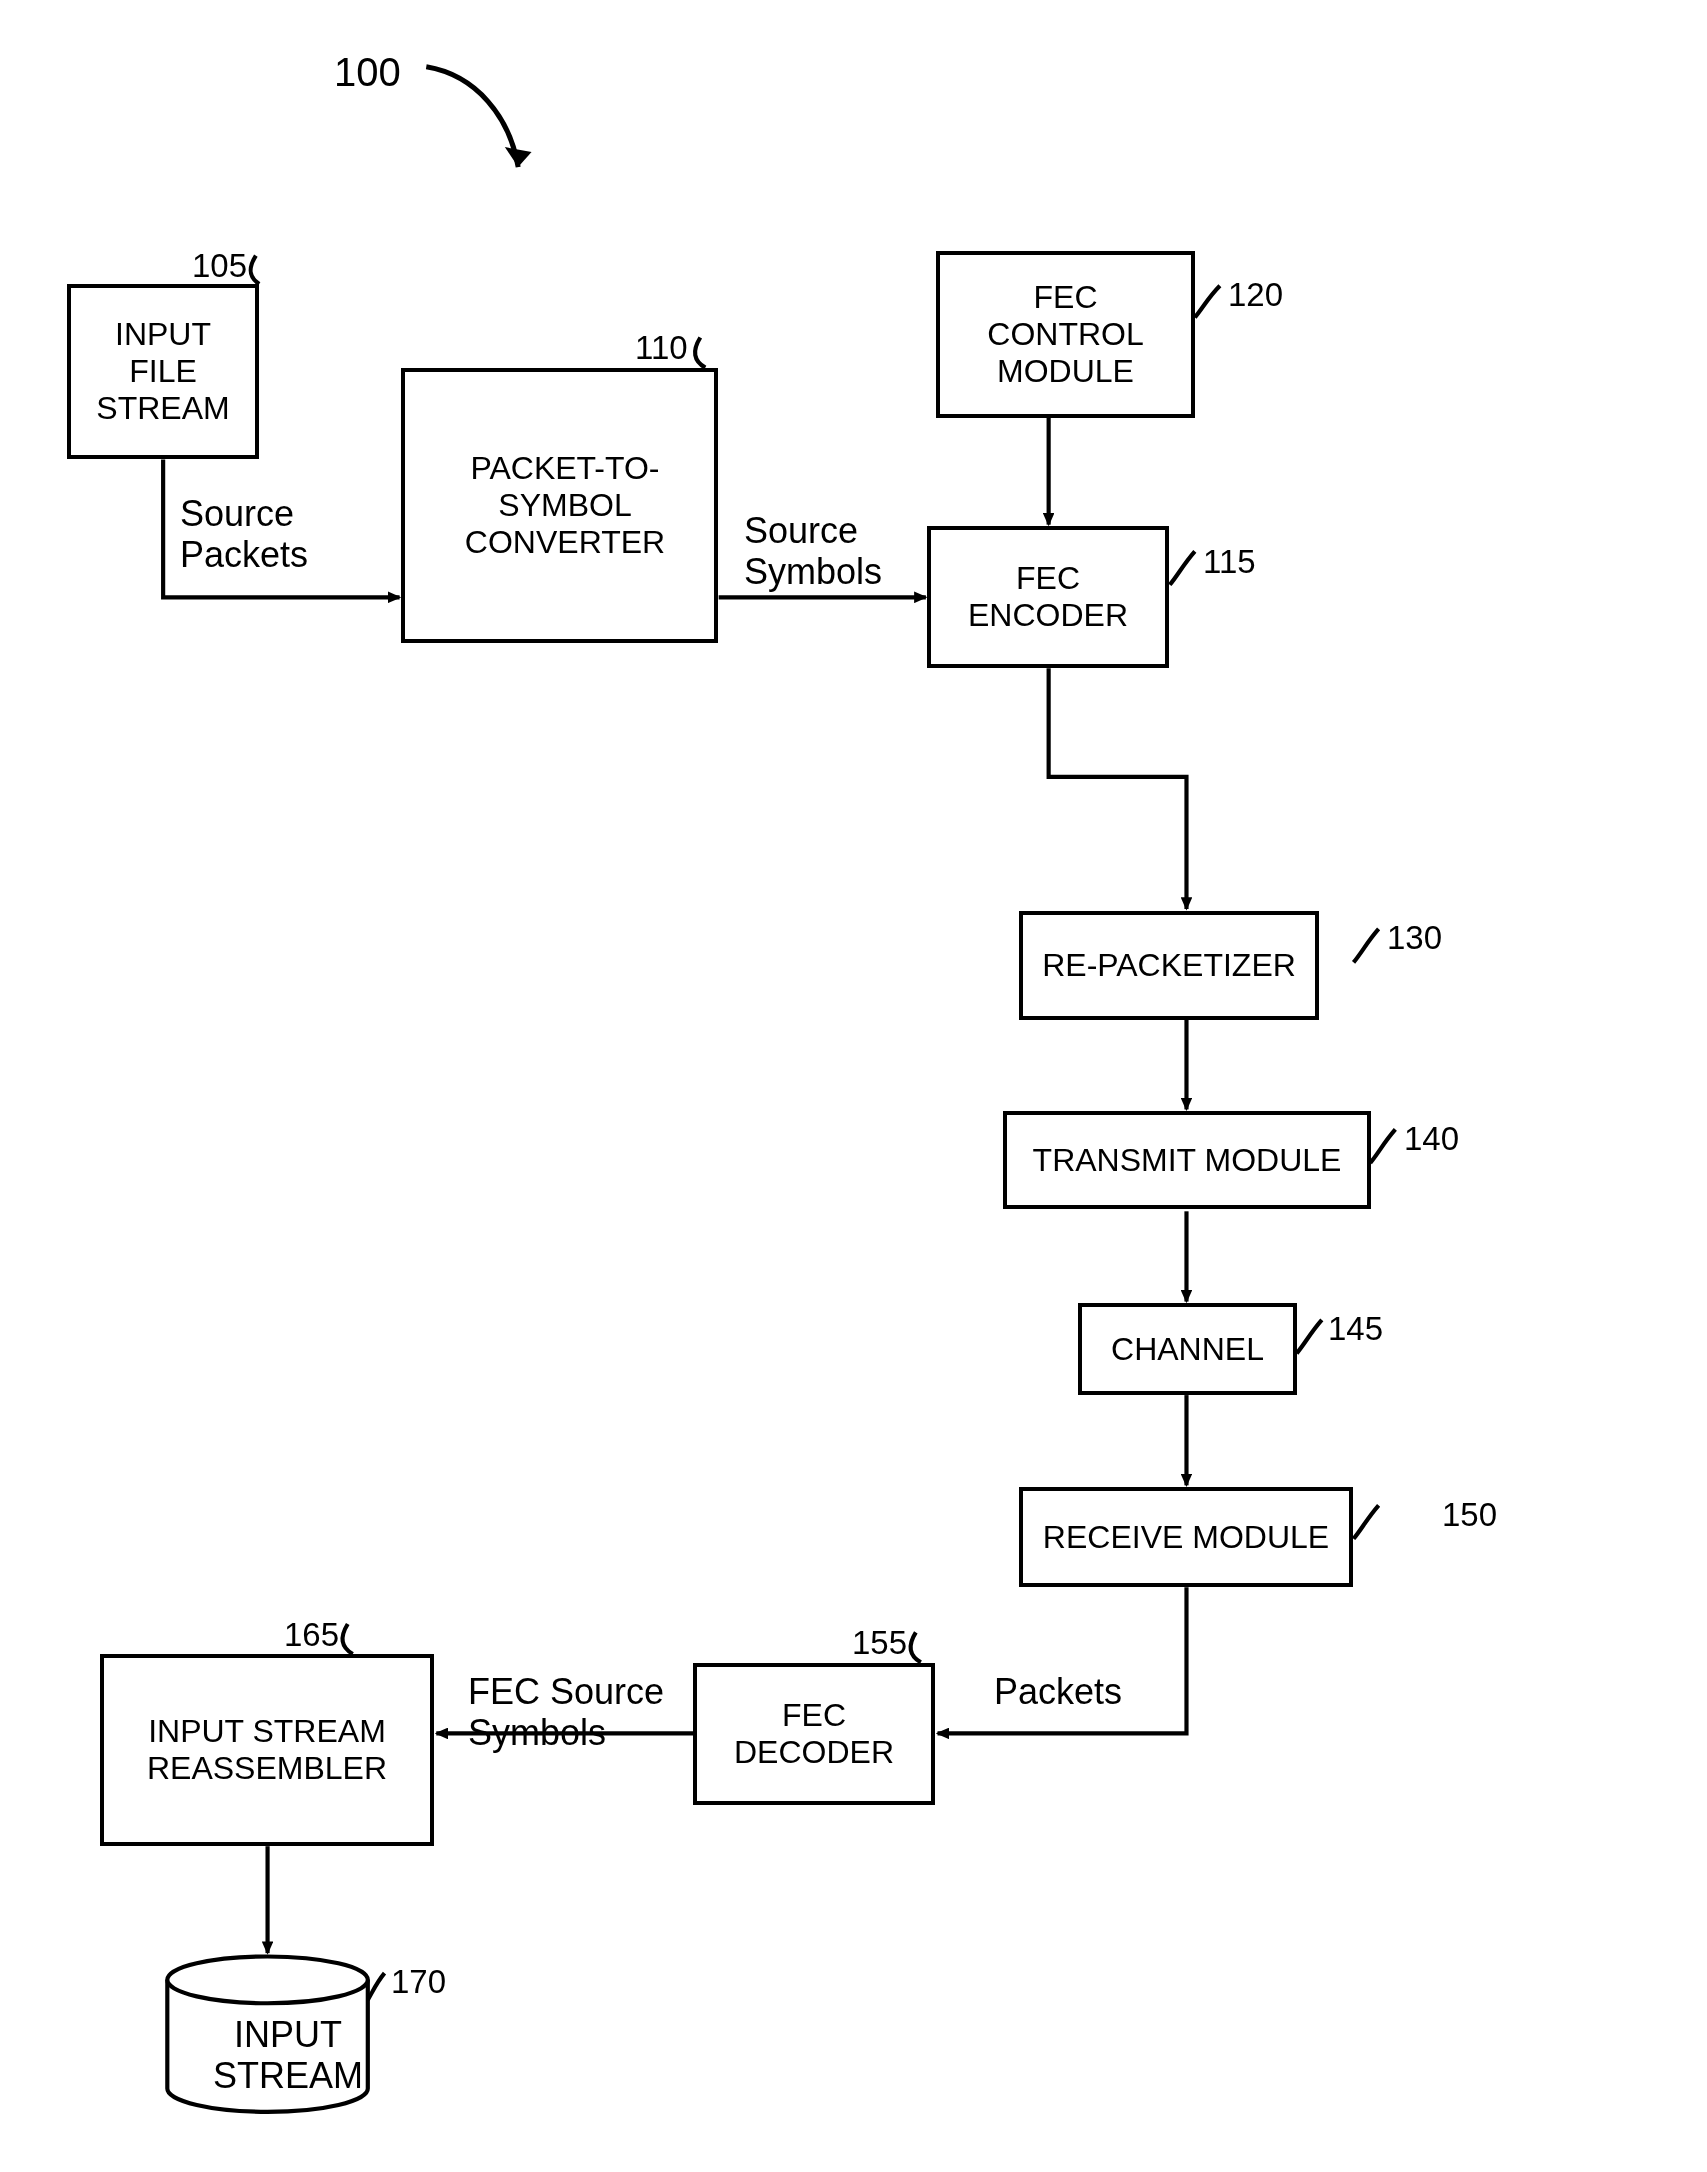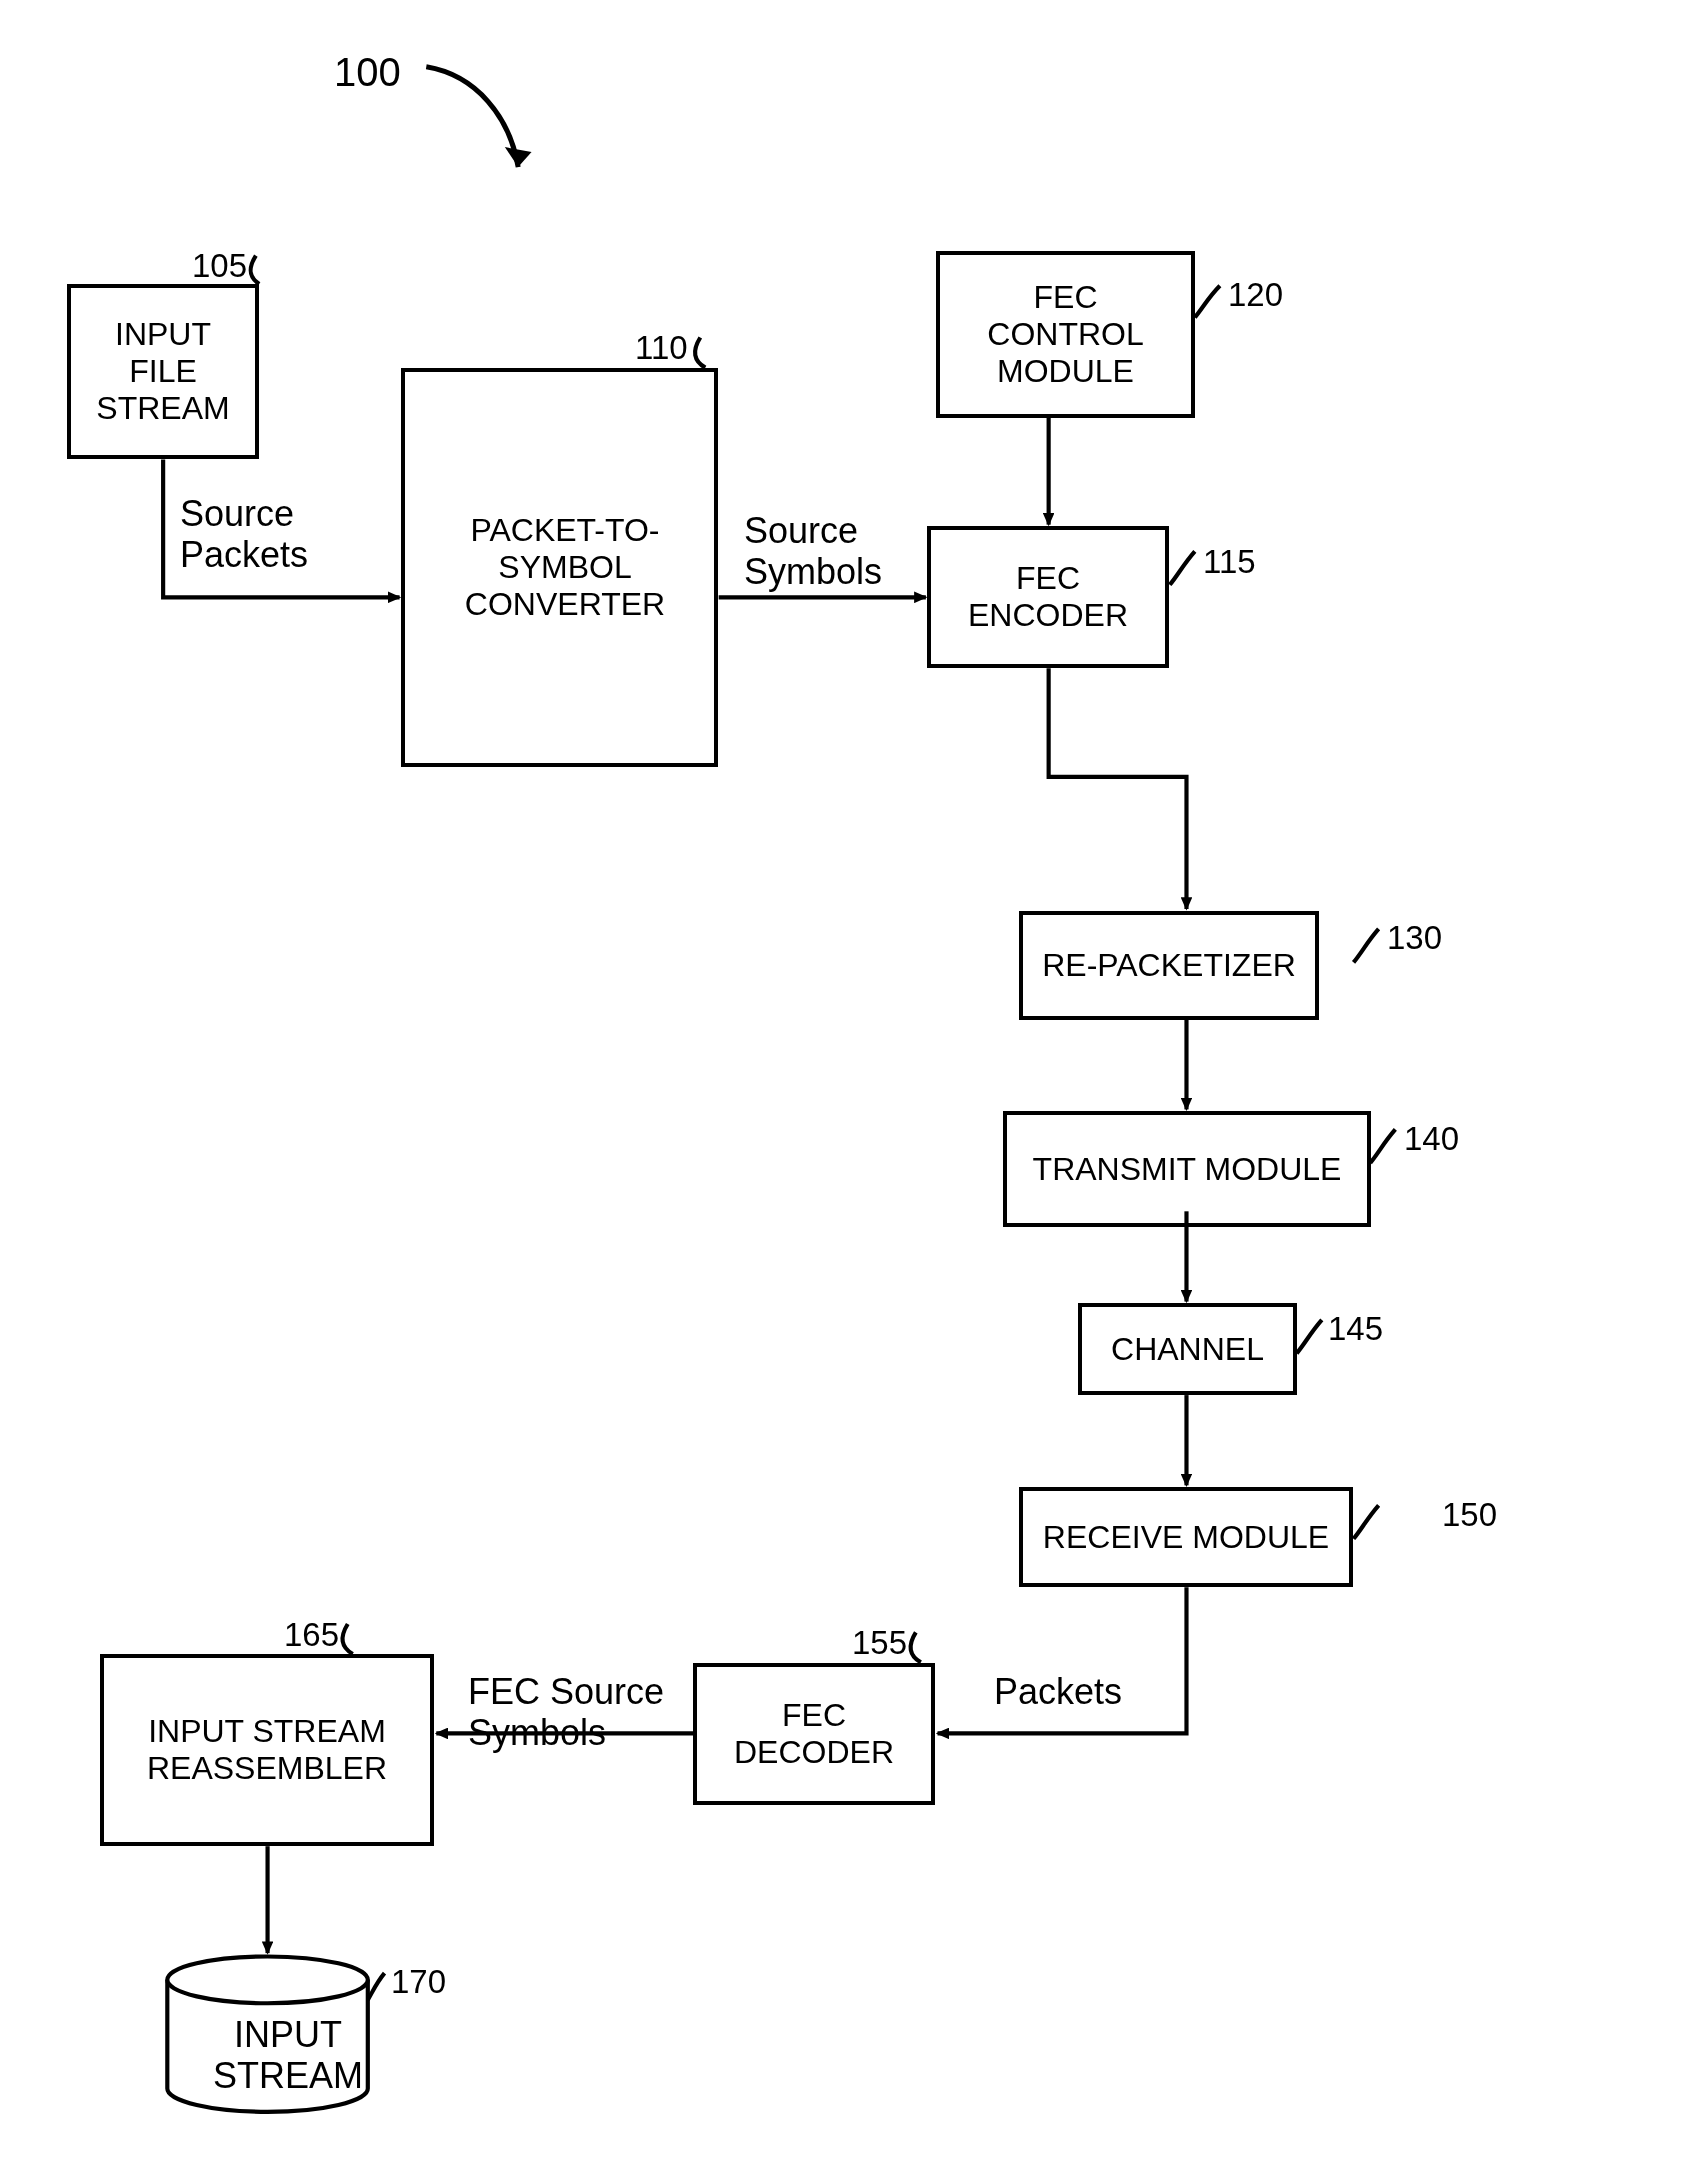--- a/index.html
+++ b/index.html
@@ -58,21 +58,21 @@
   </svg>
 
   <div class="box" style="left:67px; top:284px; width:192px; height:175px;">
     <span>INPUT<br>FILE<br>STREAM</span>
   </div>
   <div class="ref" style="left:192px; top:247px;">105</div>
   <svg class="overlay" viewBox="0 0 2044 2600" width="1708" height="2172">
     <path d="M 306 306 C 296 322, 298 332, 310 340" stroke="#000" stroke-width="5" fill="none"></path>
   </svg>
 
-  <div class="box" style="left:401px; top:368px; width:317px; height:399px;padding-left:16px;">
+  <div class="box" style="left:401px; top:368px; width:317px; height:275px;padding-left:16px;">
     <span>PACKET-TO-<br>SYMBOL<br>CONVERTER</span>
   </div>
   <div class="ref" style="left:635px; top:329px;">110</div>
   <svg class="overlay" viewBox="0 0 2044 2600" width="1708" height="2172">
     <path d="M 838 404 C 828 420, 830 432, 844 440" stroke="#000" stroke-width="5" fill="none"></path>
   </svg>
 
   <div class="box" style="left:936px; top:251px; width:259px; height:167px;">
     <span>FEC<br>CONTROL<br>MODULE</span>
   </div>
@@ -90,21 +90,21 @@
   </svg>
 
   <div class="box" style="left:1019px; top:911px; width:300px; height:109px;">
     <span>RE-PACKETIZER</span>
   </div>
   <div class="ref" style="left:1387px; top:919px;">130</div>
   <svg class="overlay" viewBox="0 0 2044 2600" width="1708" height="2172">
     <path d="M 1650 1112 C 1636 1128, 1630 1140, 1620 1152" stroke="#000" stroke-width="5" fill="none"></path>
   </svg>
 
-  <div class="box" style="left:1003px; top:1111px; width:368px; height:116px;">
+  <div class="box" style="left:1003px; top:1111px; width:368px; height:98px;">
     <span>TRANSMIT MODULE</span>
   </div>
   <div class="ref" style="left:1404px; top:1120px;">140</div>
   <svg class="overlay" viewBox="0 0 2044 2600" width="1708" height="2172">
     <path d="M 1670 1352 C 1656 1368, 1650 1380, 1640 1392" stroke="#000" stroke-width="5" fill="none"></path>
   </svg>
 
   <div class="box" style="left:1078px; top:1303px; width:219px; height:92px;">
     <span>CHANNEL</span>
   </div>

